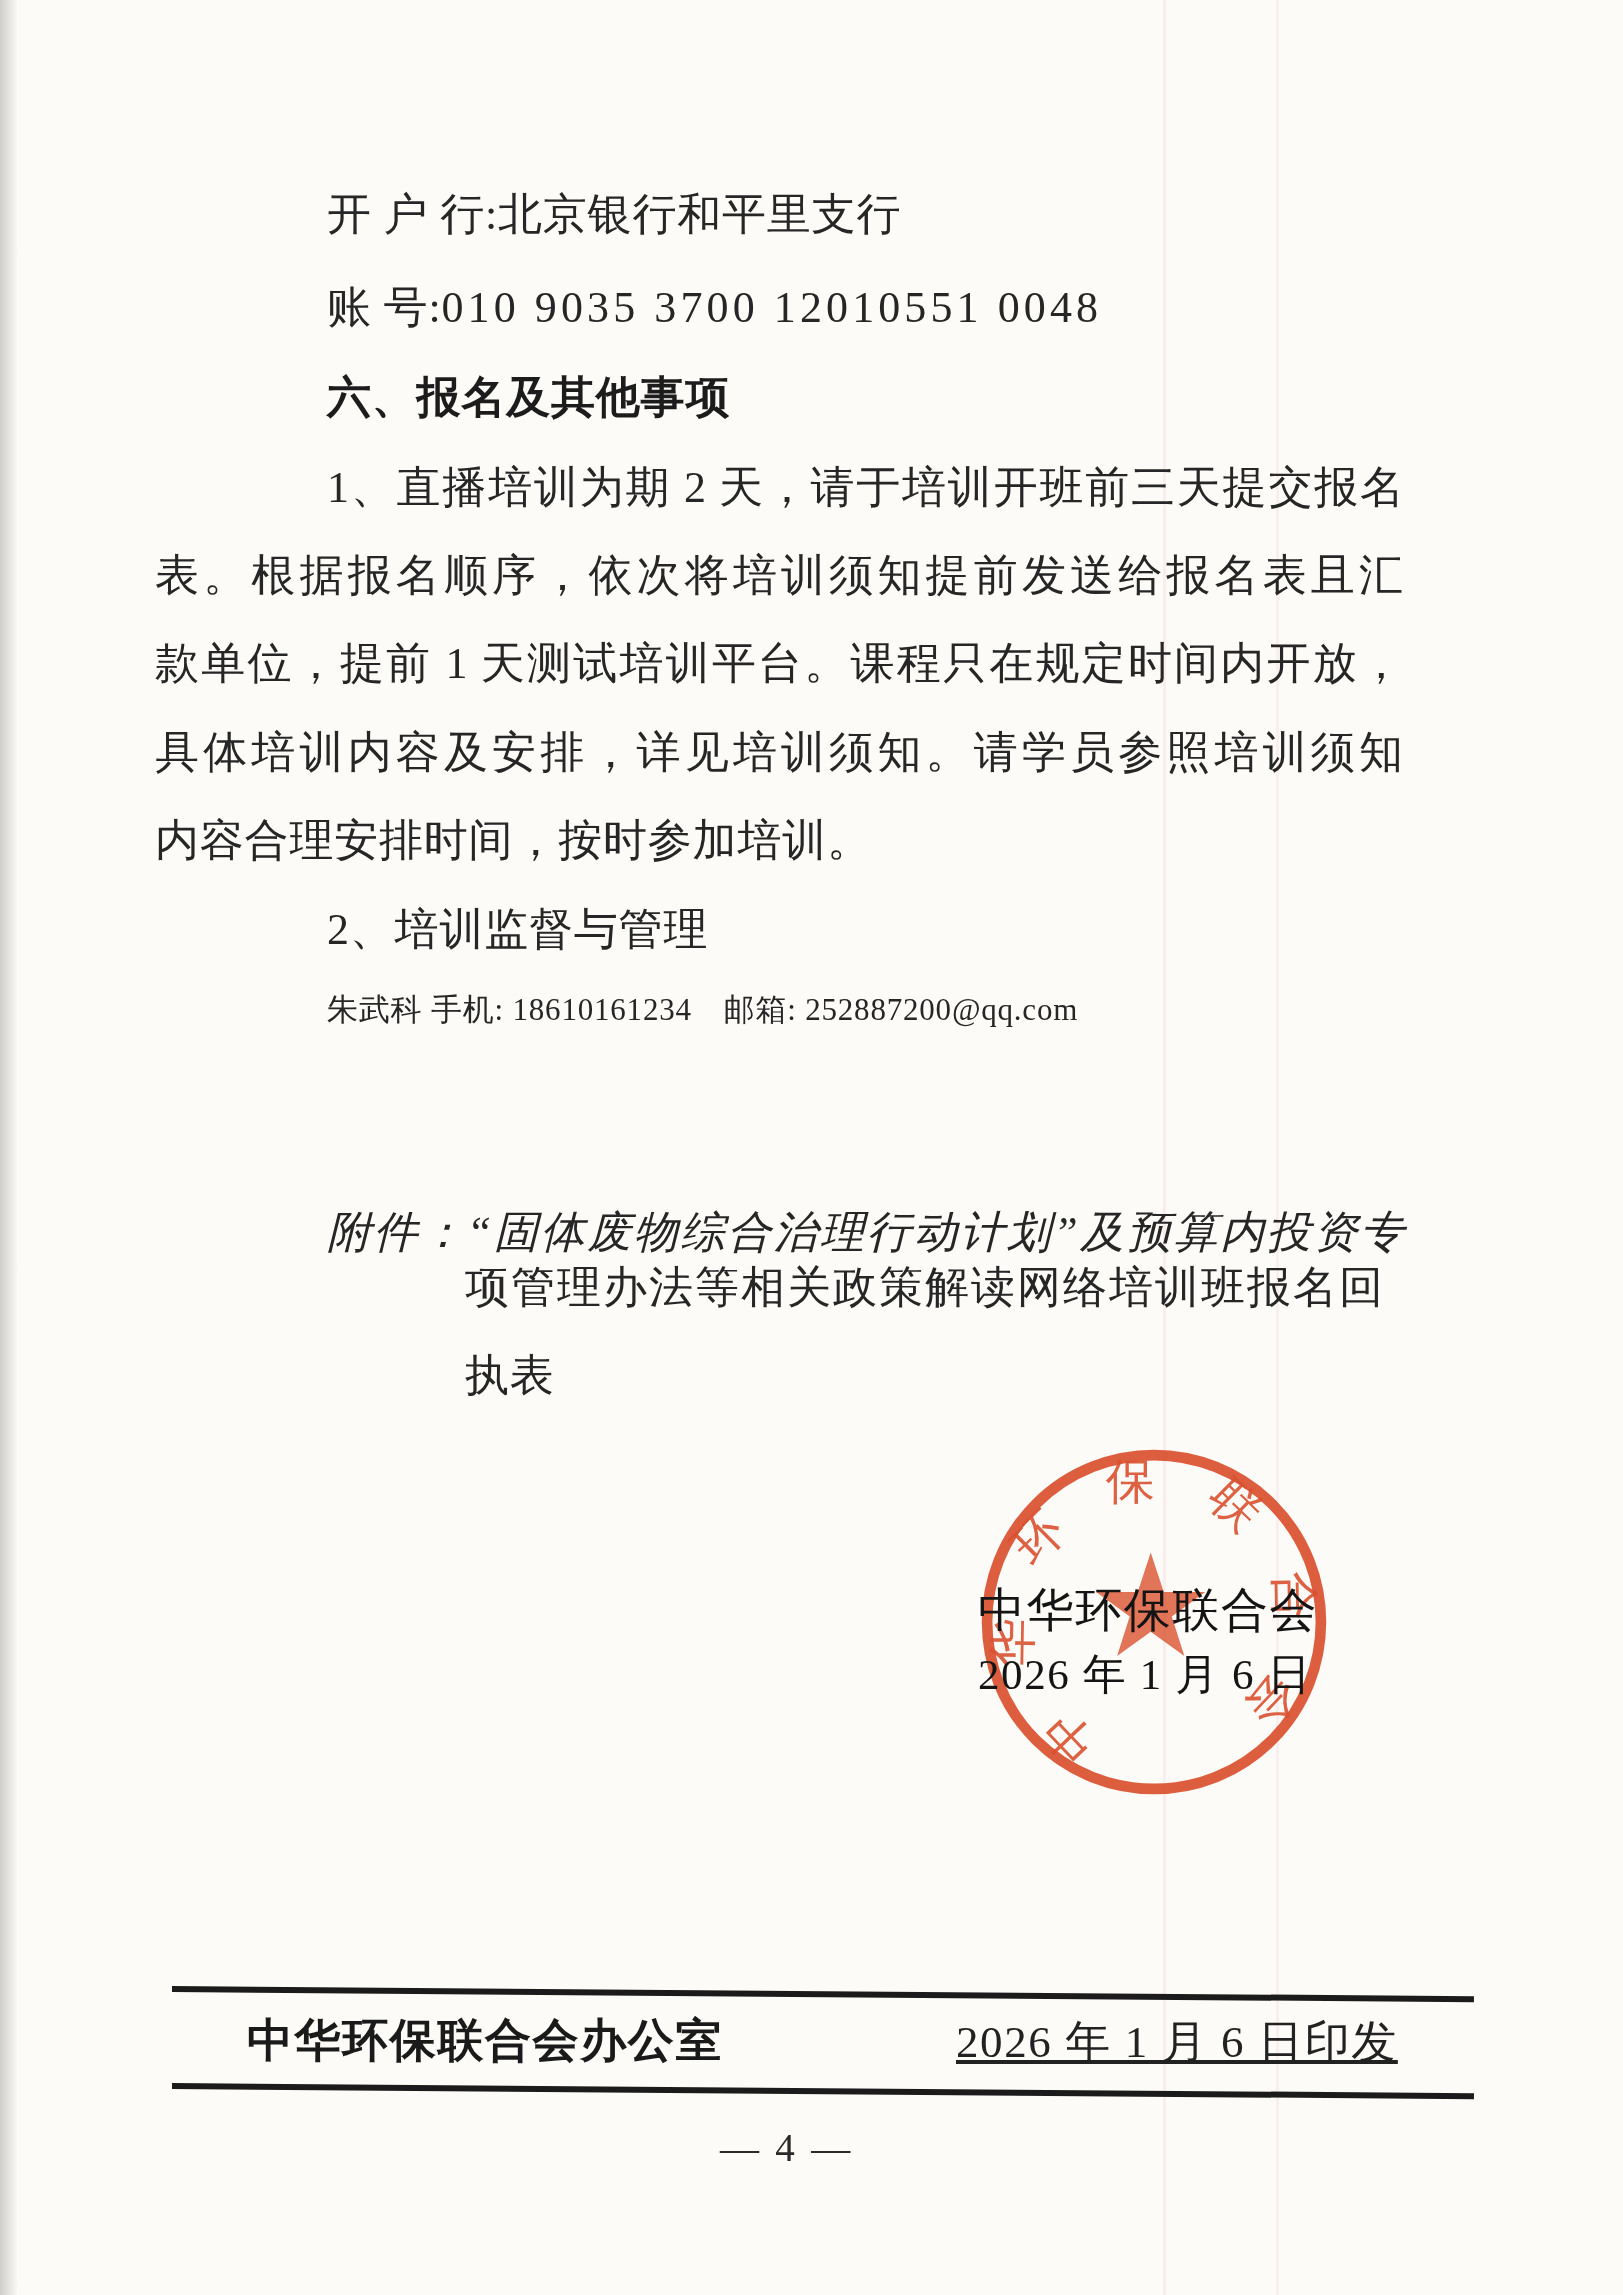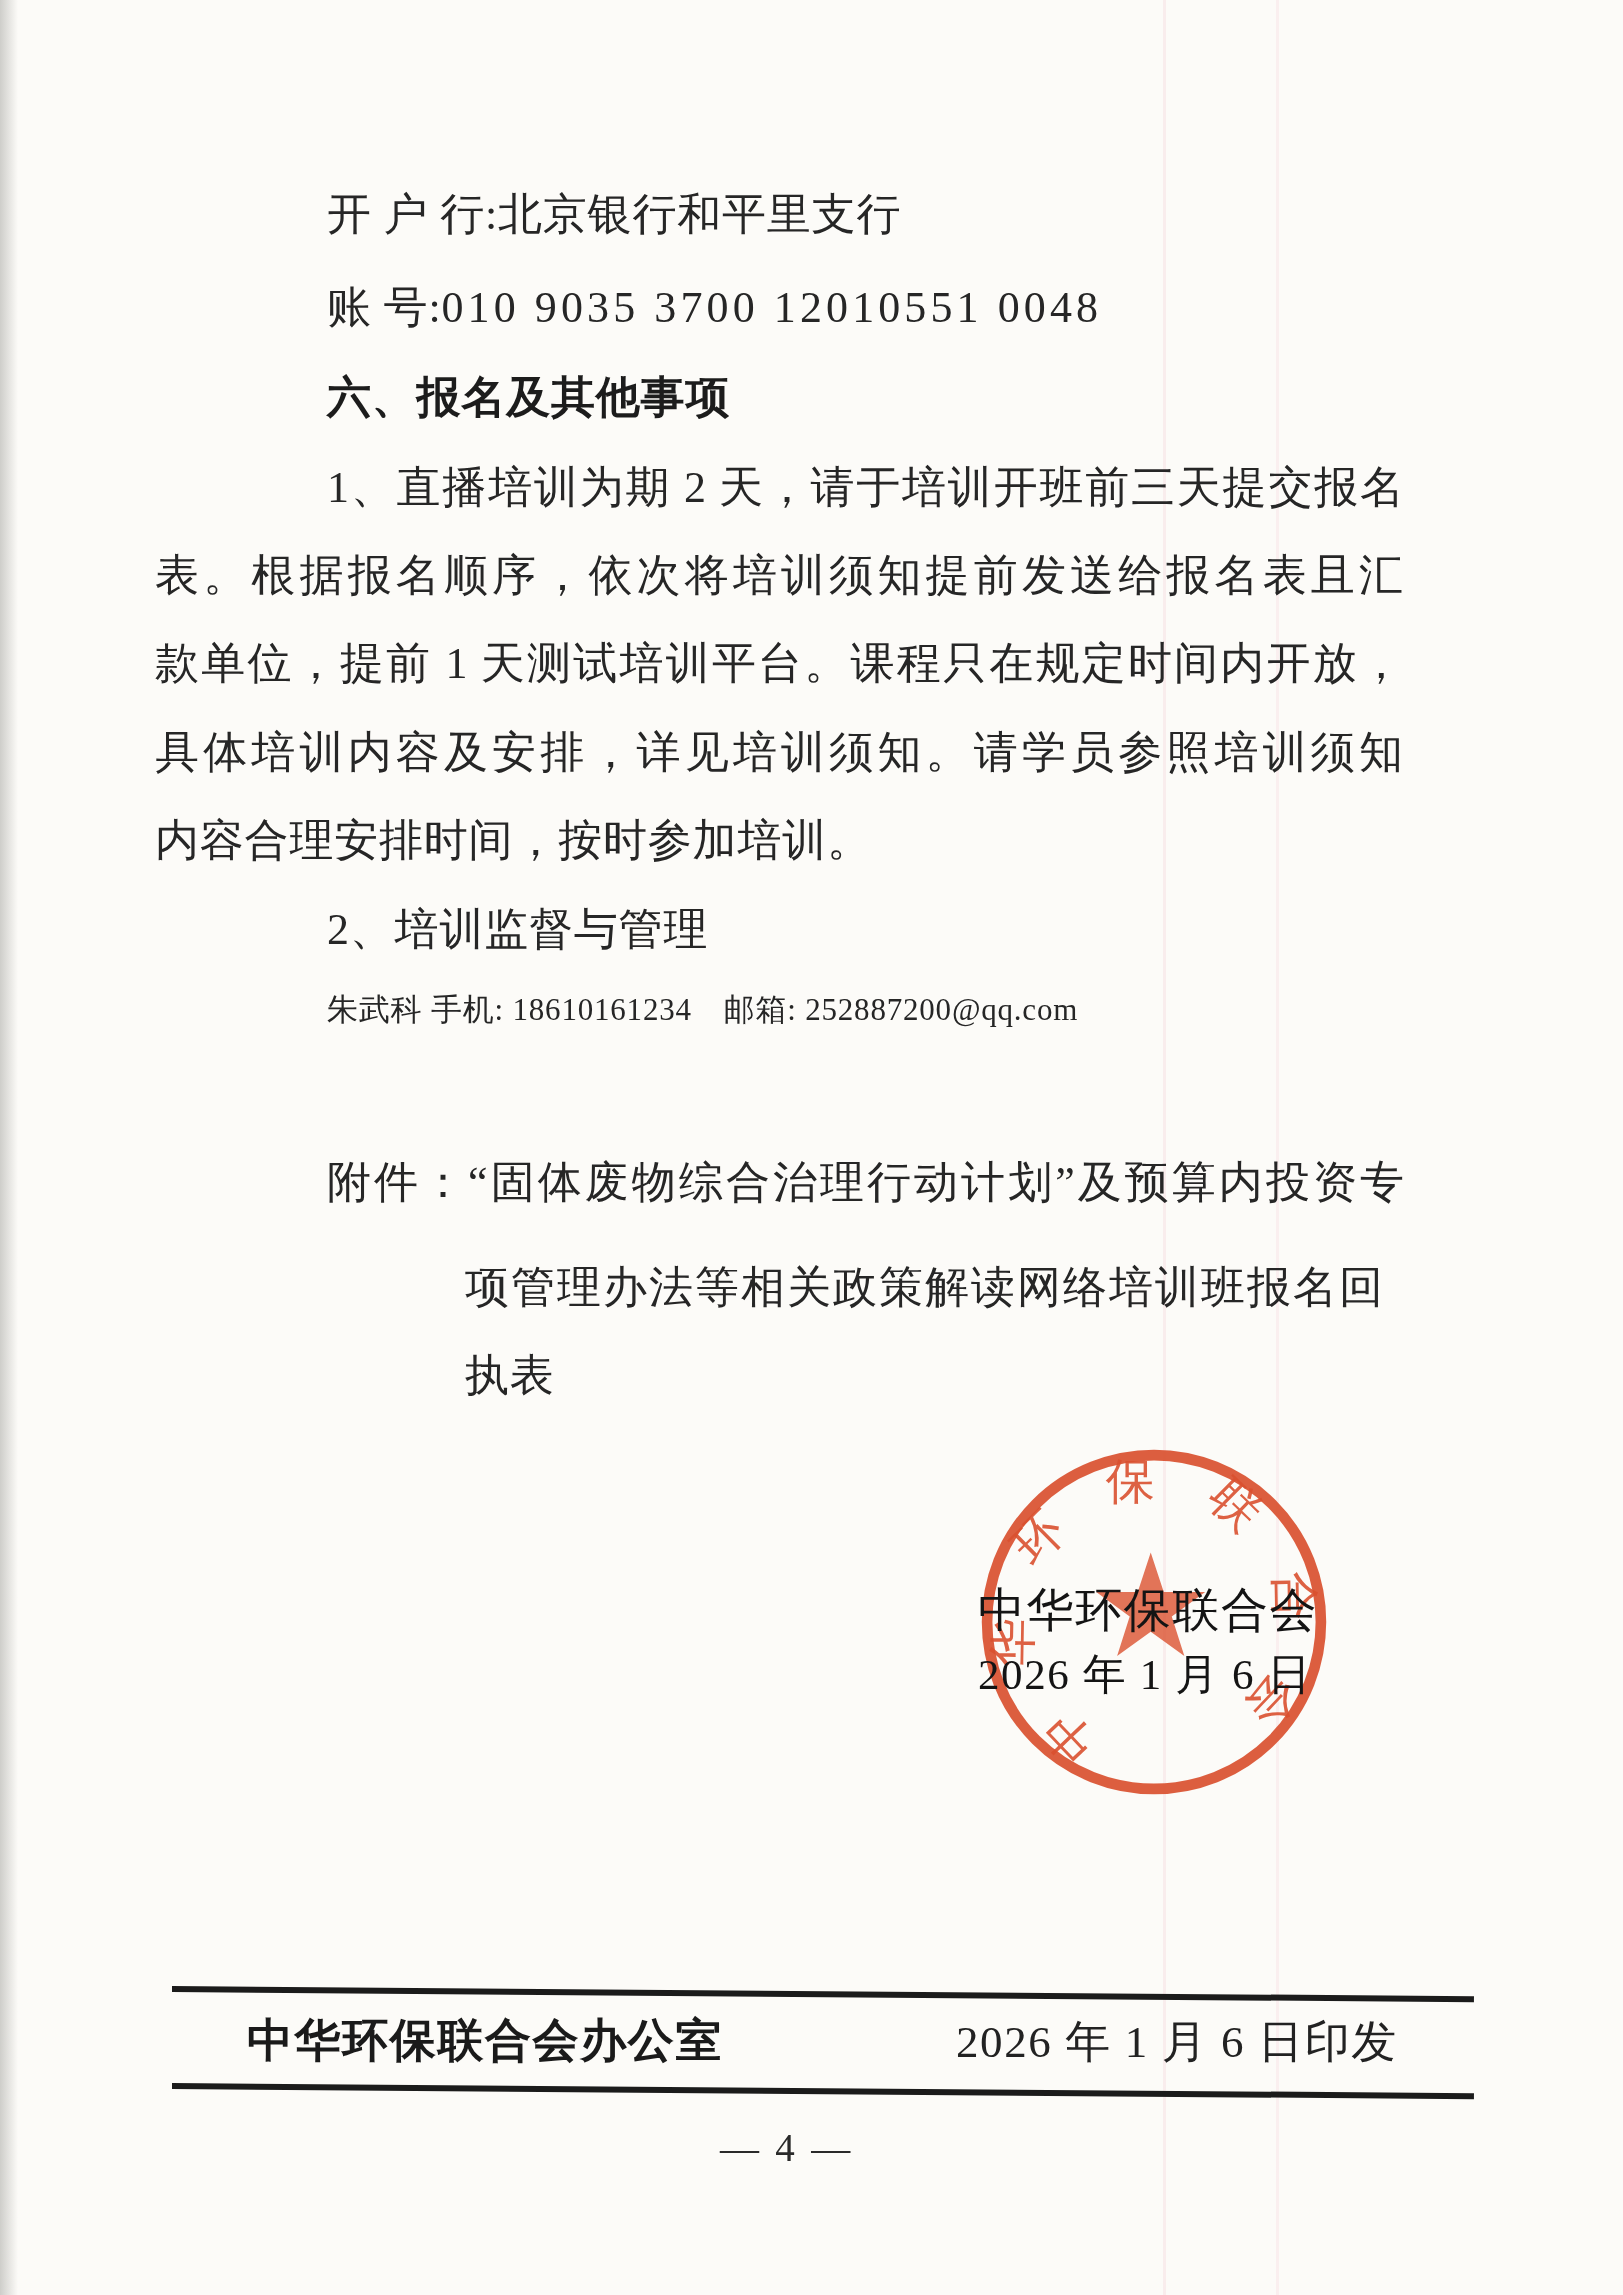--- a/index.html
+++ b/index.html
@@ -67,41 +67,41 @@
   <div class="tl just" style="left:327px; top:460px; width:1077px;">1、直播培训为期 2 天，请于培训开班前三天提交报名</div>
   <div class="tl just" style="left:155px; top:548px; width:1248px;">表。根据报名顺序，依次将培训须知提前发送给报名表且汇</div>
   <div class="tl just" style="left:155px; top:636px; width:1248px;">款单位，提前 1 天测试培训平台。课程只在规定时间内开放，</div>
   <div class="tl just" style="left:155px; top:725px; width:1248px;">具体培训内容及安排，详见培训须知。请学员参照培训须知</div>
   <div class="tl" style="left:155px; top:813px;">内容合理安排时间，按时参加培训。</div>
 
   <div class="tl" style="left:327px; top:902px;">2、培训监督与管理</div>
 
   <div class="tl contact" style="left:327px; top:991px;">朱武科 手机: 18610161234　邮箱: 252887200@qq.com</div>
 
-  <div class="tl just" style="left:327px; top:1155px; width:1077px;">附件：“固体废物综合治理行动计划”及预算内投资专</div>
+  <div class="tl just" style="left:327px; top:1205px; width:1077px;font-style:italic;">附件：“固体废物综合治理行动计划”及预算内投资专</div>
   <div class="tl just" style="left:465px; top:1260px; width:918px;">项管理办法等相关政策解读网络培训班报名回</div>
   <div class="tl" style="left:465px; top:1348px;">执表</div>
 
   <svg class="seal-svg" width="360" height="360" viewBox="0 0 440 440">
     <defs>
       <path id="sealArc" d="M 144 351.6 A 152 152 0 1 1 296 351.6" fill="none"></path>
     </defs>
     <circle cx="220" cy="220" r="204" fill="none" stroke="#d9502f" stroke-width="13" stroke-opacity="0.92"></circle>
     <polygon points="216,135 231.9,183.2 282.6,183.4 241.7,213.3 257.1,261.6 216,232 174.9,261.6 190.3,213.3 149.4,183.4 200.1,183.2" fill="#dc5535" fill-opacity="0.82"></polygon>
     <text class="seal-ring-text" font-size="60" letter-spacing="58" fill="#d9502f" fill-opacity="0.9">
       <textPath href="#sealArc" startOffset="50%" text-anchor="middle">中华环保联合会</textPath>
     </text>
   </svg>
 
   <div class="tl sig-org" style="left:978px; top:1581px;">中华环保联合会</div>
   <div class="tl sig-date" style="left:978px; top:1648px;">2026 年 1 月 6 日</div>
 
   <div class="rule" style="left:172px; top:1986px; width:1302px;"></div>
 
   <div class="tl footer-office" style="left:227px; top:2012px;margin-left:20px;">中华环保联合会办公室</div>
-  <div class="tl footer-issue" style="left:956px; top:2014px;">2026 年 1 月 6 日印发</div>
+  <div class="tl footer-issue" style="left:956px; top:2014px;text-decoration:underline;">2026 年 1 月 6 日印发</div>
 
   <div class="rule" style="left:172px; top:2083px; width:1302px;"></div>
 
   <div class="tl page-num" style="left:720px; top:2124px;">— 4 —</div>
 
 </div>
 
 
 </body></html>

